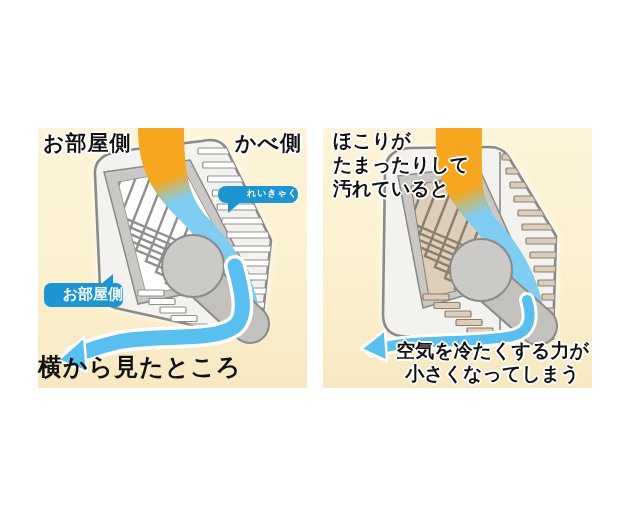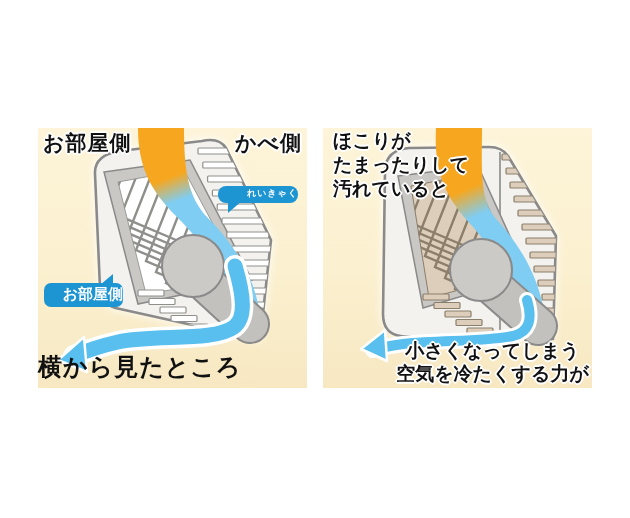--- a/index.html
+++ b/index.html
@@ -221,17 +221,17 @@
       </g>
     </svg>
 
     <div class="jp outline note">
       <span>ほこりが</span>
       <span>たまったりして</span>
       <span>汚れていると</span>
     </div>
 
     <div class="jp outline caption-right">
+      <span style="display:block">空気を冷たくする力が</span>
       <span style="display:block">小さくなってしまう</span>
-      <span style="display:block">空気を冷たくする力が</span>
     </div>
   </section>
 </div>
 
 </body></html>

